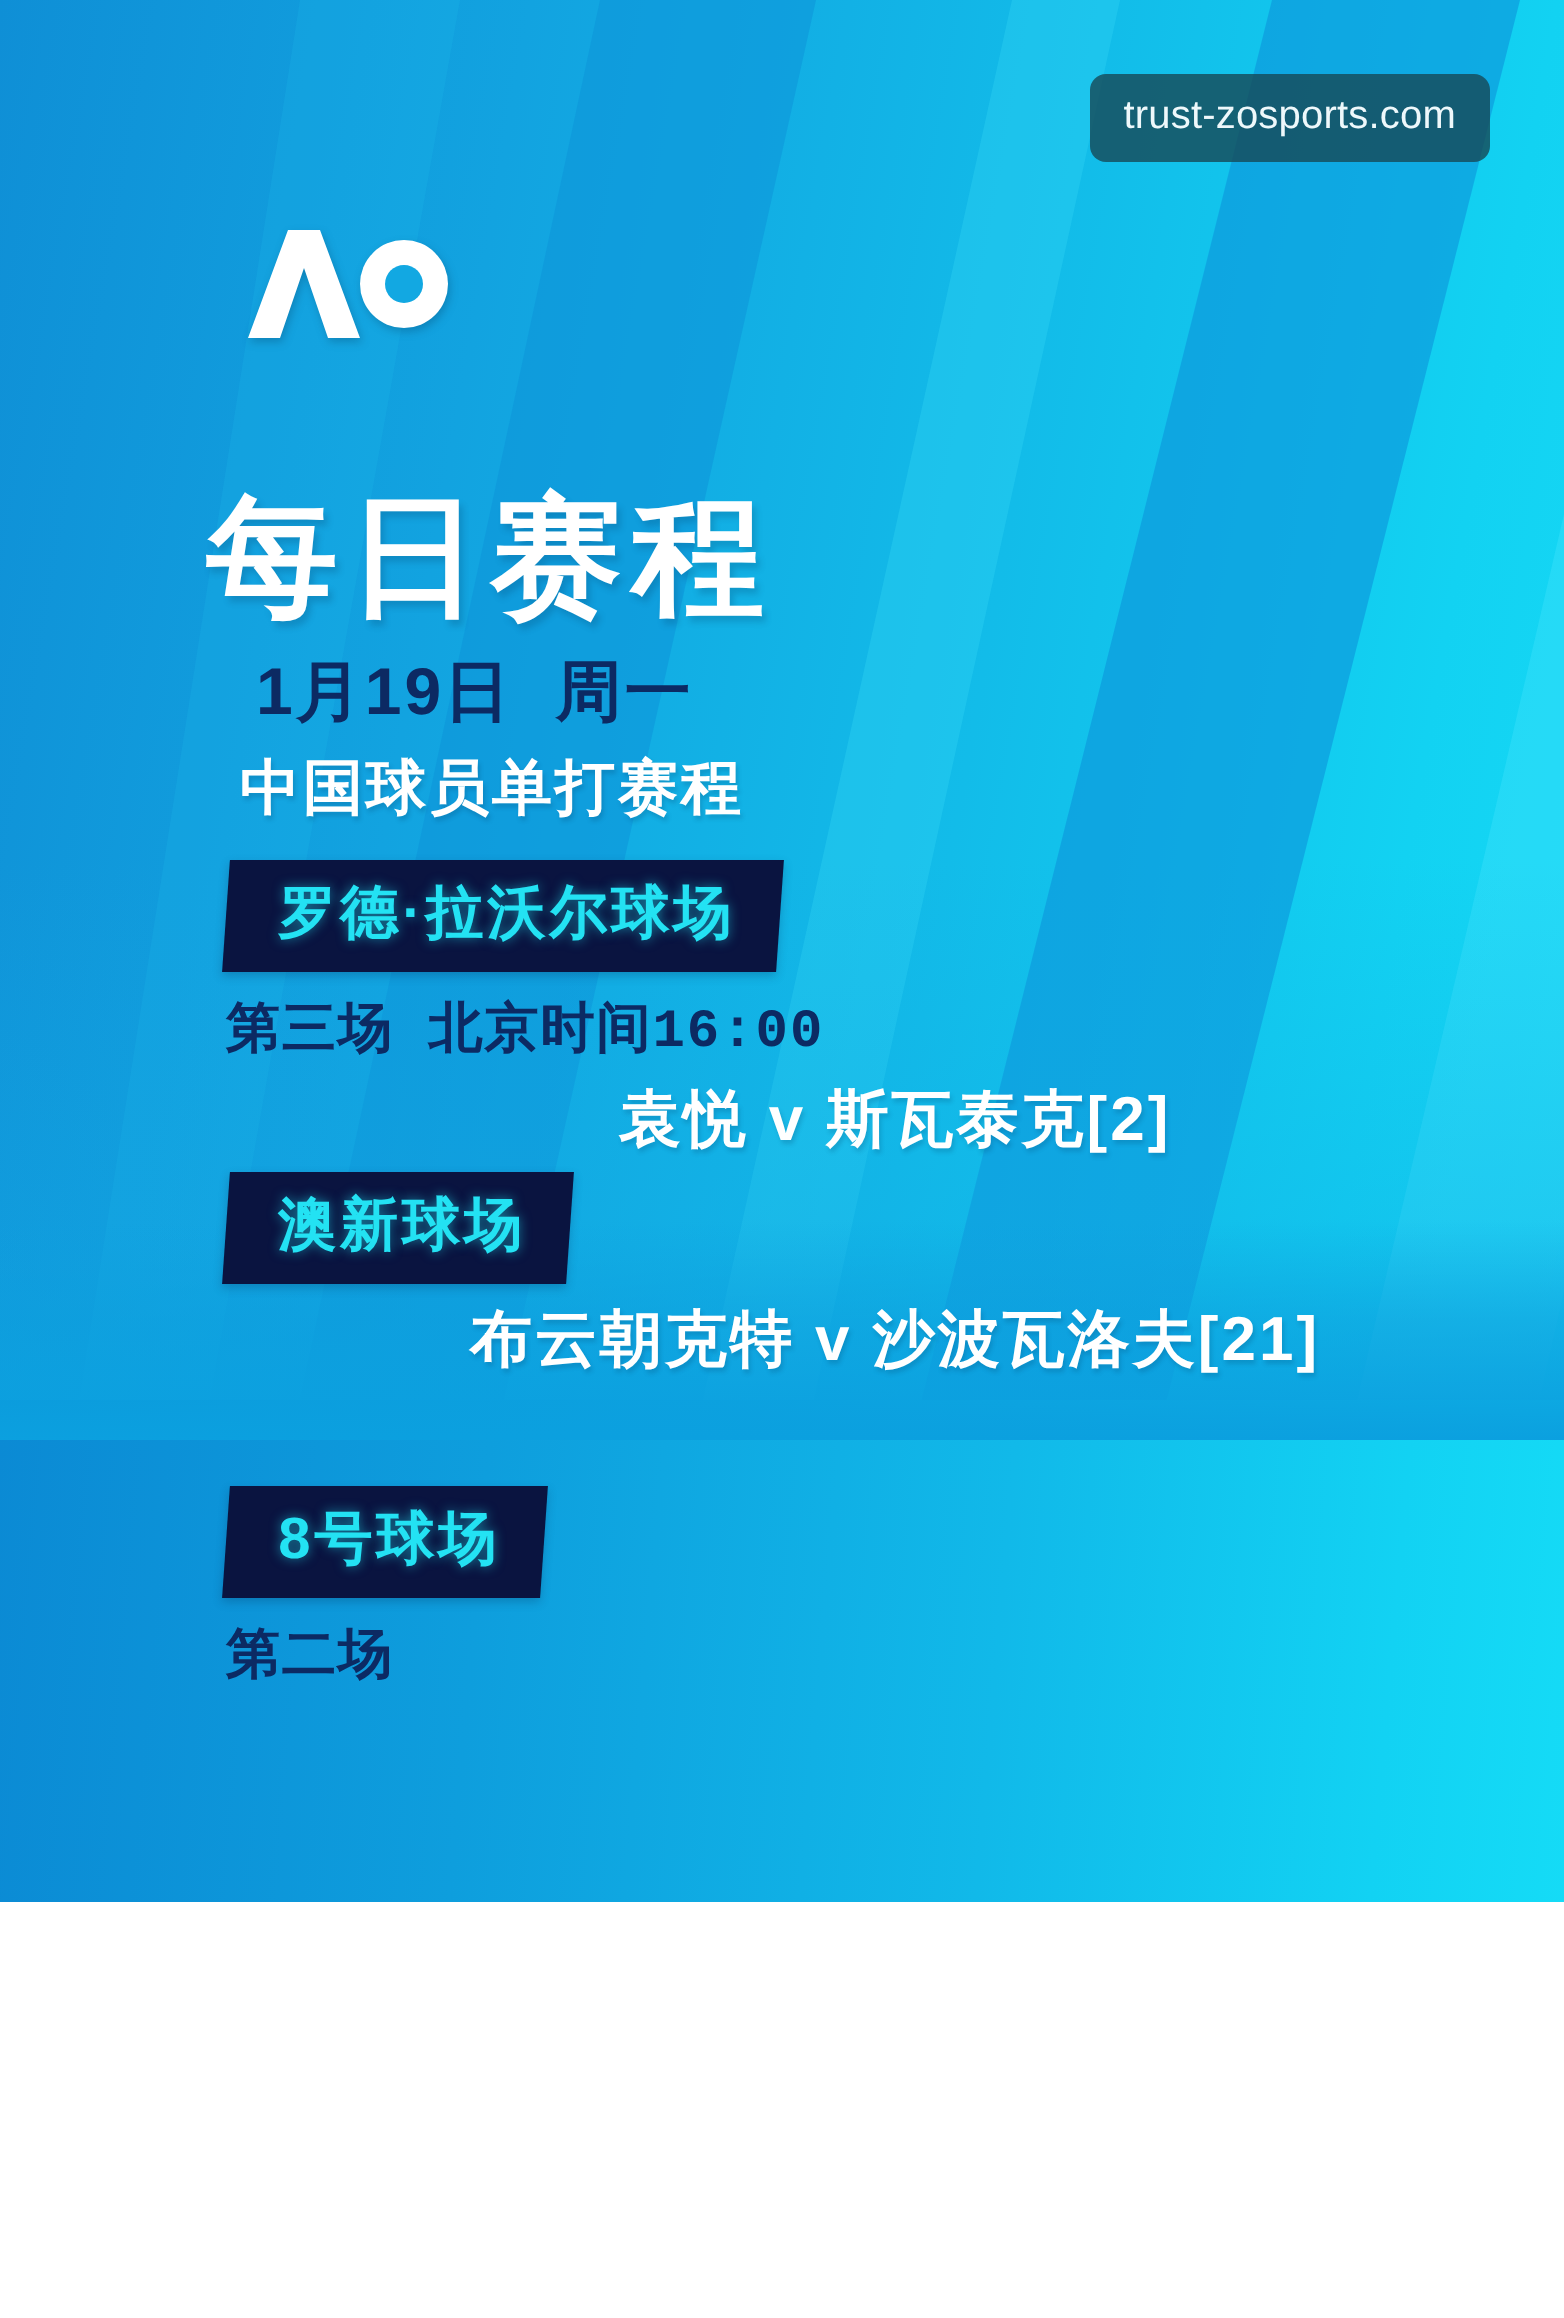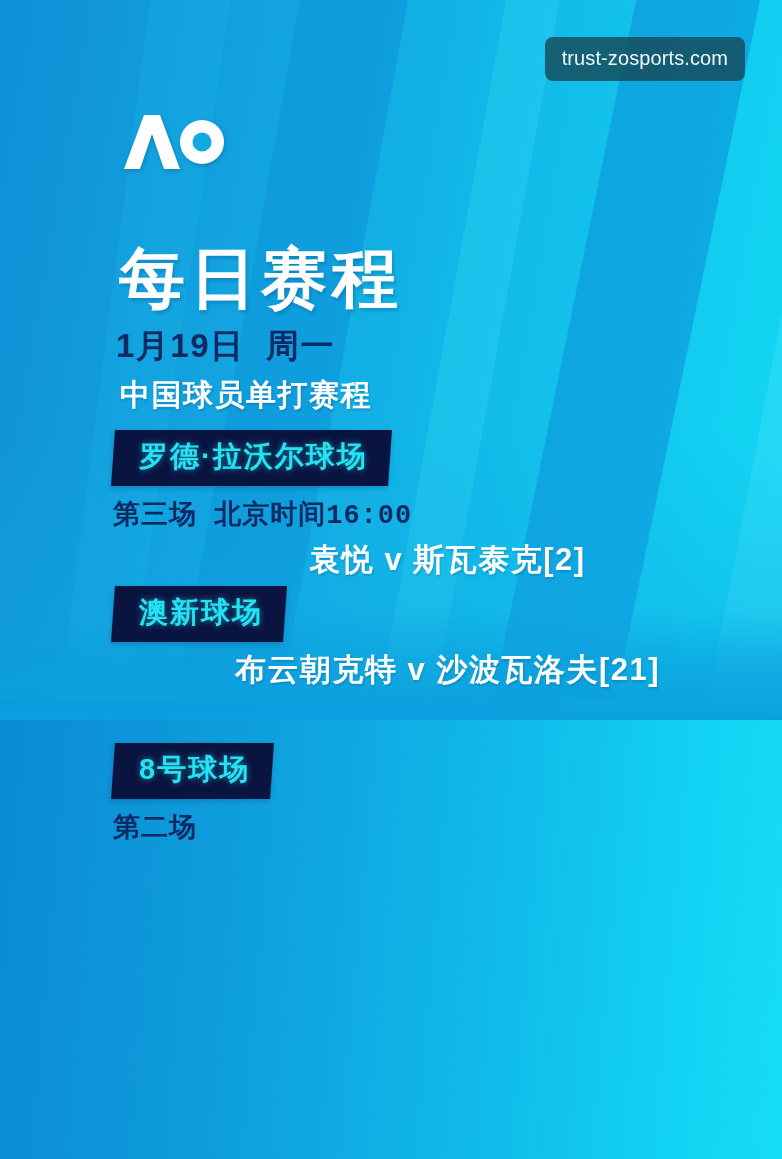--- a/index.html
+++ b/index.html
@@ -4,21 +4,21 @@
 <title>AO Daily Schedule</title>
 <style>
   * { margin:0; padding:0; box-sizing:border-box; }
   html,body{
     width:782px; height:1159px;
     font-family:"Liberation Sans","DejaVu Sans",sans-serif;
     overflow:hidden;
   }
   .poster{
     position:relative;
-    width:782px; height:1159px;
+    width:782px; height:951px;
     background:linear-gradient(100deg,#0f8fd6 0%,#12a3e0 28%,#12bce9 58%,#12d2f2 82%,#18dcf7 100%);
     overflow:hidden;
   }
 
   
   .bands{ position:absolute; inset:0; pointer-events:none; }
   .bands svg{ display:block; width:100%; height:100%; }
 
   
   .fade-bottom{
@@ -62,27 +62,27 @@
   .content{ position:absolute; inset:0; z-index:30; }
 
   .logo{
     position:absolute; left:122px; top:112px;
     width:104px; height:58px;
   }
   .logo svg{ display:block; width:100%; height:100%;
     filter:drop-shadow(1px 2px 2px rgba(0,40,70,.25)); }
 
   .title{
-    position:absolute; left:119px; top:245px;
+    position:absolute; left:103px; top:245px;
     font-size:66px; font-weight:700; color:#ffffff;
     letter-spacing:5px; line-height:1;
     text-shadow:2px 3px 3px rgba(0,60,100,.22);
   }
   .date-line{
-    position:absolute; left:116px; top:328px;
+    position:absolute; left:128px; top:328px;
     font-size:33px; font-weight:700; color:#0c2a63;
     letter-spacing:1.5px; line-height:1.1;
     white-space:pre;
   }
   .subtitle{
     position:absolute; left:120px; top:378px;
     font-size:30px; font-weight:700; color:#ffffff;
     letter-spacing:1.5px; line-height:1.1;
     text-shadow:1px 2px 2px rgba(0,60,100,.22);
   }

